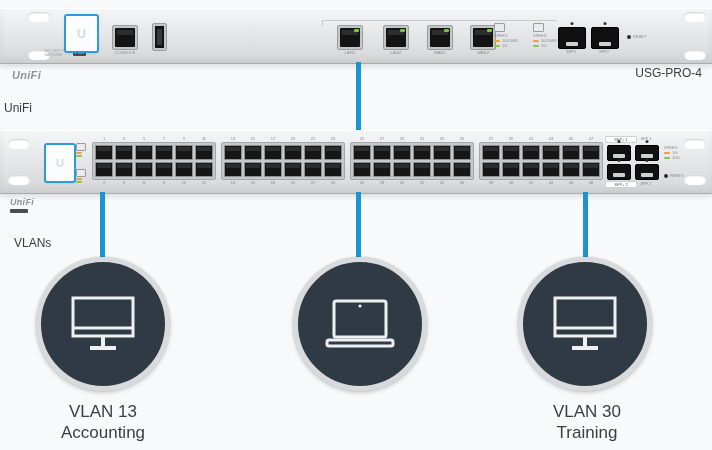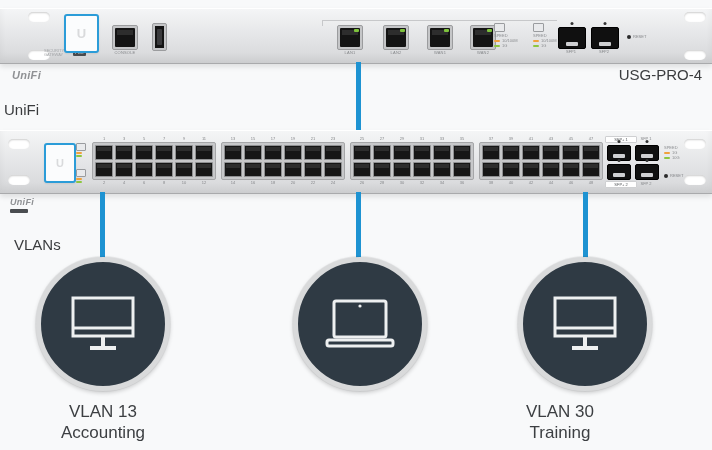--- a/index.html
+++ b/index.html
@@ -70,21 +70,21 @@
          position:relative;box-sizing:content-box;}
   .rj45s::before{content:"";position:absolute;top:1px;left:1px;right:1px;height:4px;background:#2d2d2d;}
   .sfpbadge{background:#fff;border:1px solid #cfd0d2;padding:0 2px;border-radius:1px;color:#55585b;}
   .minileg{position:absolute;display:flex;flex-direction:column;gap:1px;}
   .minileg .licon{width:8px;height:6px;border:1px solid #9a9c9f;border-radius:1px;background:#e9eaec;}
 
   
   .conn{position:absolute;width:5px;background:#1e93d2;}
 
   
-  .seclabel{position:absolute;font-size:15px;color:#3a3c3e;}
+  .seclabel{position:absolute;font-size:12px;color:#3a3c3e;}
 
   
   .vlan-circle{position:absolute;width:124px;height:124px;border-radius:50%;background:#2f3a44;
                border:5px solid #d9dadb;display:flex;align-items:center;justify-content:center;
                box-shadow:0 2px 4px rgba(0,0,0,.18), 0 0 0 1px rgba(0,0,0,.05);}
   .vlan-label{position:absolute;width:160px;text-align:center;font-size:17px;line-height:21px;color:#3c3f42;}
 </style>
 </head>
 <body>
 
@@ -441,18 +441,18 @@
       <line x1="3" y1="33" x2="63" y2="33" stroke="#eef0f1" stroke-width="3"></line>
       <line x1="33" y1="41" x2="33" y2="52" stroke="#eef0f1" stroke-width="4"></line>
       <line x1="20" y1="53" x2="46" y2="53" stroke="#eef0f1" stroke-width="4"></line>
     </svg>
   </div>
 
   <div class="vlan-label" style="left:23px;top:401px">
     <div>VLAN 13</div>
     <div>Accounting</div>
   </div>
-  <div class="vlan-label" style="left:480px;top:401px">
+  <div class="vlan-label" style="left:507px;top:401px">
     <div>VLAN 30</div>
     <div>Training</div>
   </div>
 
 </div>
 
 </body></html>

